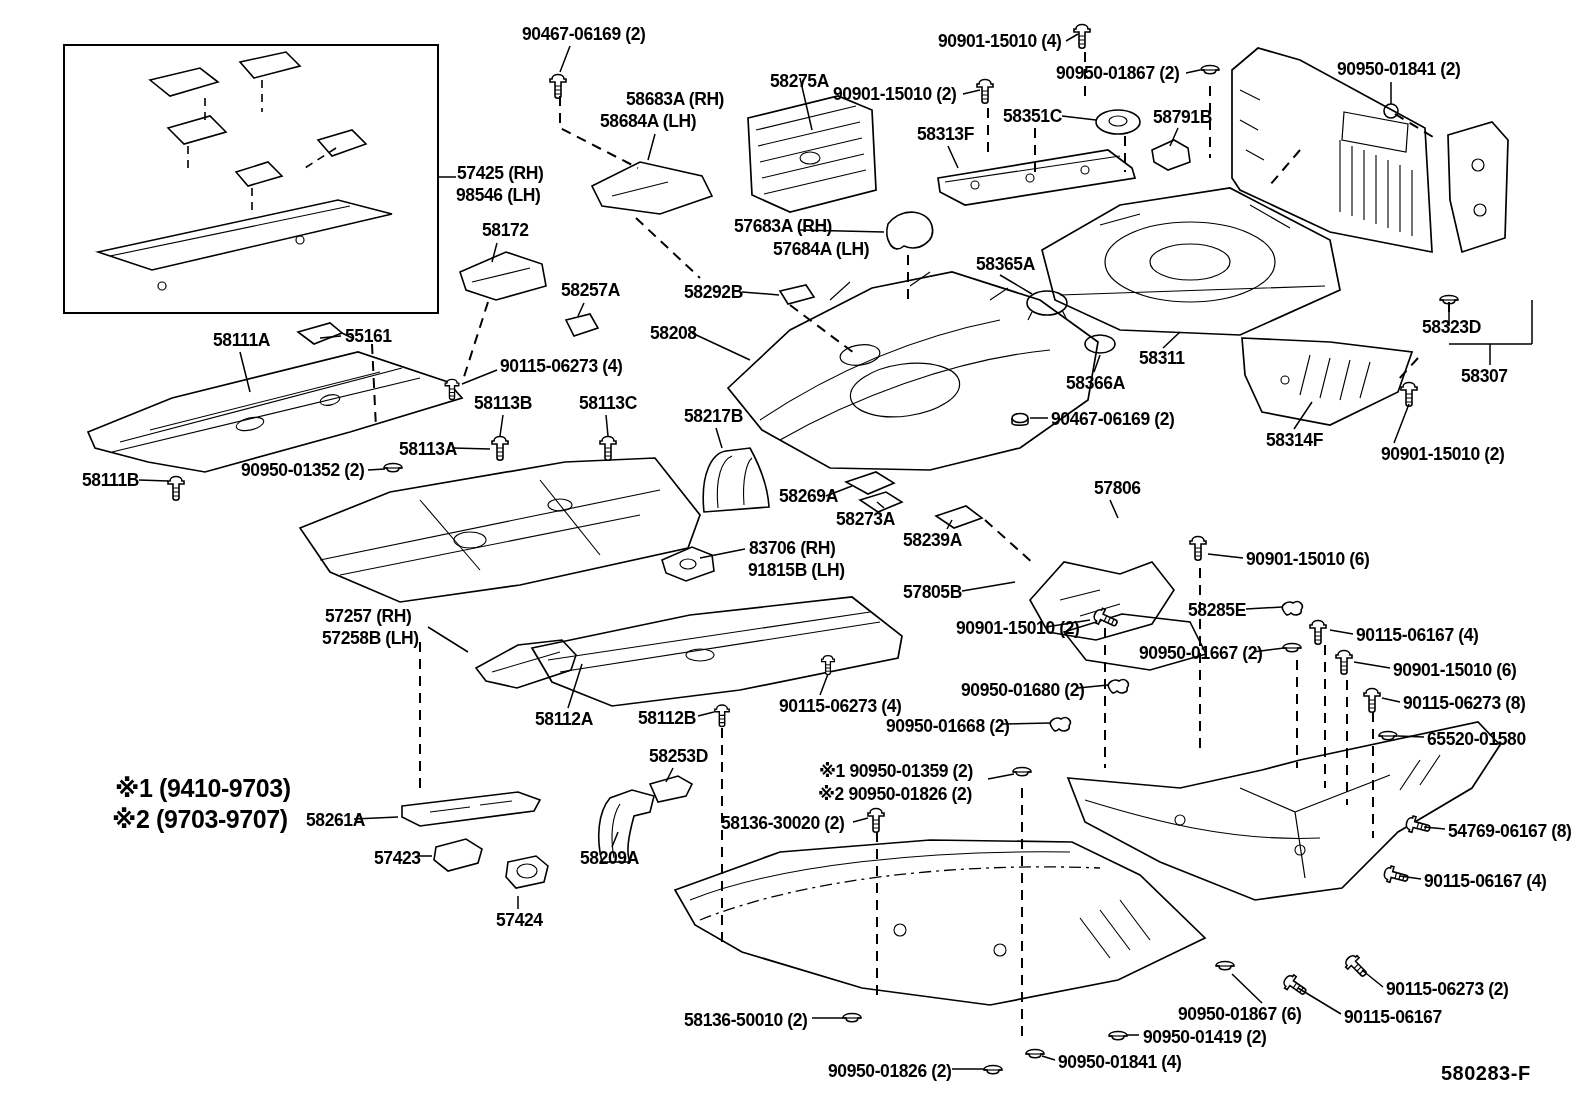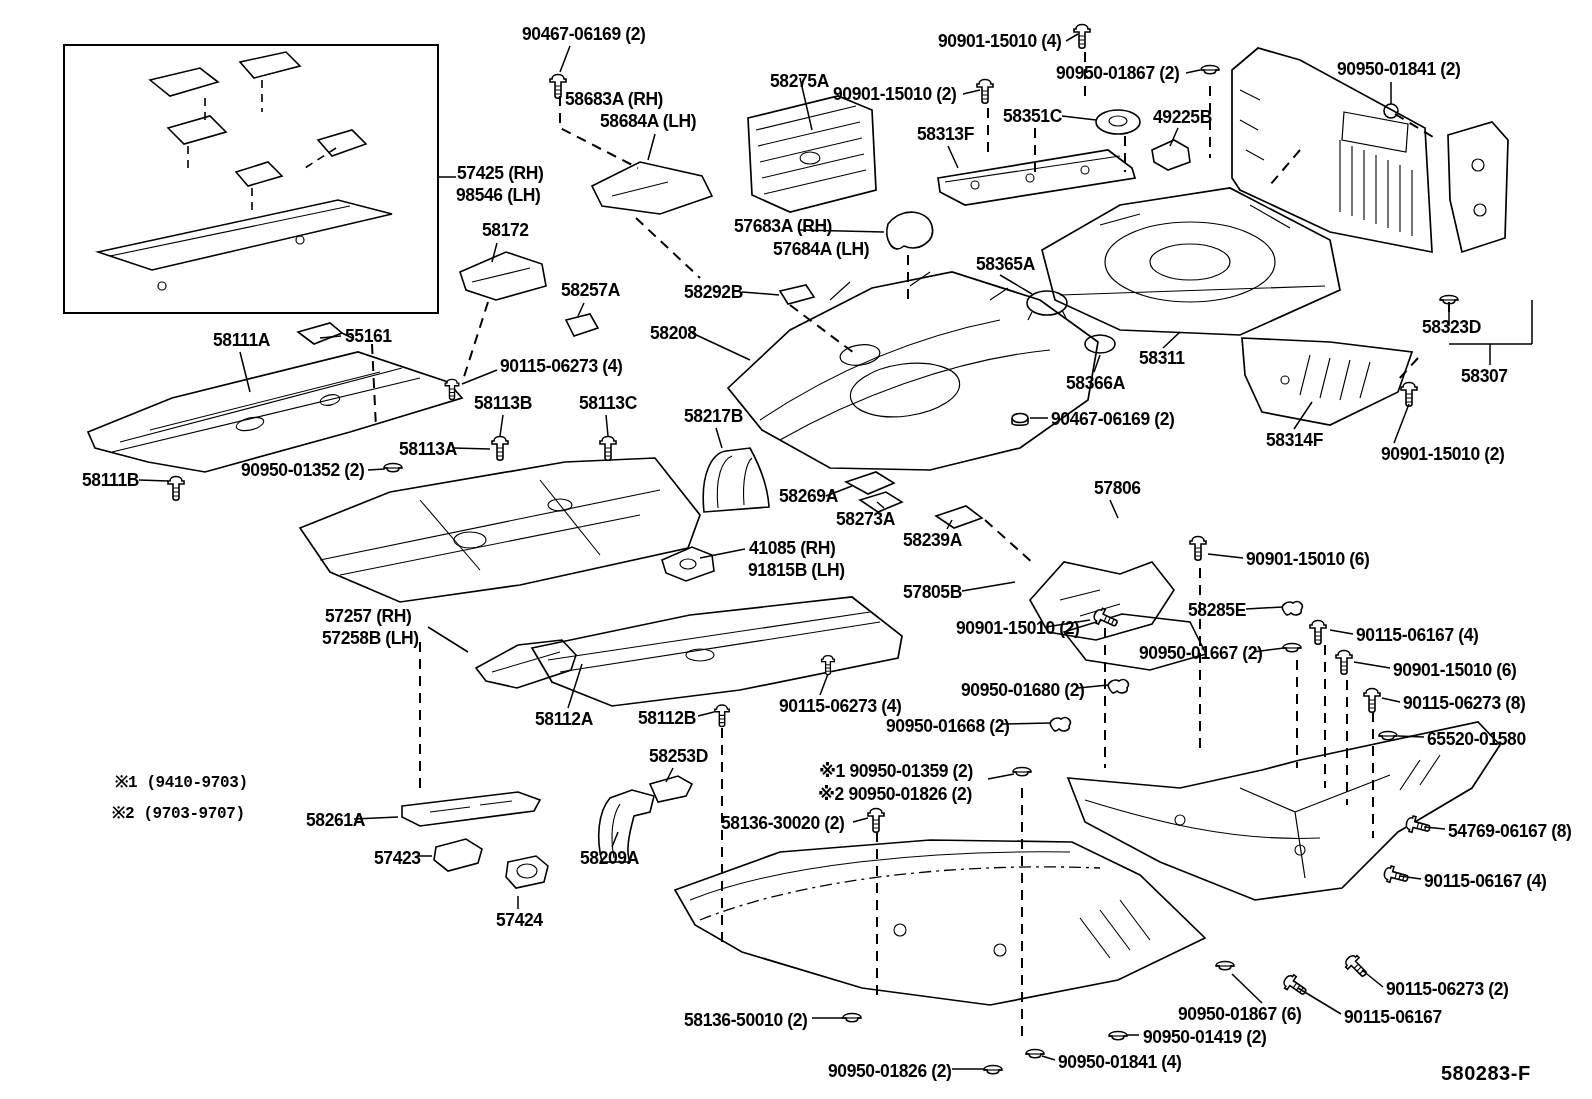--- a/index.html
+++ b/index.html
@@ -2,21 +2,21 @@
 <html><head>
 <meta charset="utf-8">
 <style>
   html,body{margin:0;padding:0;background:#fff;}
   .stage{position:relative;width:1592px;height:1099px;background:#ffffff;overflow:hidden;
          font-family:"Liberation Sans","DejaVu Sans",sans-serif;color:#000;}
   .artwork{position:absolute;left:0;top:0;z-index:1;}
   .inset{position:absolute;left:63px;top:44px;width:372px;height:266px;border:2px solid #000;z-index:1;}
   .lbl{position:absolute;z-index:2;font-weight:700;font-size:17.5px;line-height:1.05;
        letter-spacing:-0.4px;white-space:nowrap;}
-  .lbl.big{font-size:16px;font-family:Liberation Mono, monospace;}
+  .lbl.big{font-size:25px;}
   .code{position:absolute;z-index:2;font-weight:700;font-size:20px;letter-spacing:0.5px;}
 </style>
 </head>
 <body>
 
 <div class="stage">
 
   <svg class="artwork" width="1592" height="1099" viewBox="0 0 1592 1099">
     <defs>
       <g id="g-bolt">
@@ -250,23 +250,23 @@
   </svg>
 
   <div class="inset"></div>
 
   <div class="lbl" style="left:522px;top:25px">90467-06169 (2)</div>
   <div class="lbl" style="left:938px;top:32px">90901-15010 (4)</div>
   <div class="lbl" style="left:770px;top:72px">58275A</div>
   <div class="lbl" style="left:1337px;top:60px">90950-01841 (2)</div>
   <div class="lbl" style="left:1056px;top:64px">90950-01867 (2)</div>
   <div class="lbl" style="left:833px;top:85px">90901-15010 (2)</div>
-  <div class="lbl" style="left:565px;top:90px">58683A (RH)</div>
+  <div class="lbl" style="left:626px;top:90px">58683A (RH)</div>
   <div class="lbl" style="left:1003px;top:107px">58351C</div>
-  <div class="lbl" style="left:1153px;top:108px">49225B</div>
+  <div class="lbl" style="left:1153px;top:108px">58791B</div>
   <div class="lbl" style="left:600px;top:112px">58684A (LH)</div>
   <div class="lbl" style="left:917px;top:125px">58313F</div>
   <div class="lbl" style="left:457px;top:164px">57425 (RH)</div>
   <div class="lbl" style="left:456px;top:186px">98546 (LH)</div>
   <div class="lbl" style="left:734px;top:217px">57683A (RH)</div>
   <div class="lbl" style="left:482px;top:221px">58172</div>
   <div class="lbl" style="left:773px;top:240px">57684A (LH)</div>
   <div class="lbl" style="left:976px;top:255px">58365A</div>
   <div class="lbl" style="left:561px;top:281px">58257A</div>
   <div class="lbl" style="left:684px;top:283px">58292B</div>
@@ -284,21 +284,21 @@
   <div class="lbl" style="left:1051px;top:410px">90467-06169 (2)</div>
   <div class="lbl" style="left:1266px;top:431px">58314F</div>
   <div class="lbl" style="left:399px;top:440px">58113A</div>
   <div class="lbl" style="left:1381px;top:445px">90901-15010 (2)</div>
   <div class="lbl" style="left:241px;top:461px">90950-01352 (2)</div>
   <div class="lbl" style="left:82px;top:471px">58111B</div>
   <div class="lbl" style="left:1094px;top:479px">57806</div>
   <div class="lbl" style="left:779px;top:487px">58269A</div>
   <div class="lbl" style="left:836px;top:510px">58273A</div>
   <div class="lbl" style="left:903px;top:531px">58239A</div>
-  <div class="lbl" style="left:749px;top:539px">41085 (RH)</div>
+  <div class="lbl" style="left:749px;top:539px">83706 (RH)</div>
   <div class="lbl" style="left:1246px;top:550px">90901-15010 (6)</div>
   <div class="lbl" style="left:748px;top:561px">91815B (LH)</div>
   <div class="lbl" style="left:903px;top:583px">57805B</div>
   <div class="lbl" style="left:1188px;top:601px">58285E</div>
   <div class="lbl" style="left:325px;top:607px">57257 (RH)</div>
   <div class="lbl" style="left:956px;top:619px">90901-15010 (2)</div>
   <div class="lbl" style="left:1356px;top:626px">90115-06167 (4)</div>
   <div class="lbl" style="left:322px;top:629px">57258B (LH)</div>
   <div class="lbl" style="left:1139px;top:644px">90950-01667 (2)</div>
   <div class="lbl" style="left:1393px;top:661px">90901-15010 (6)</div>

